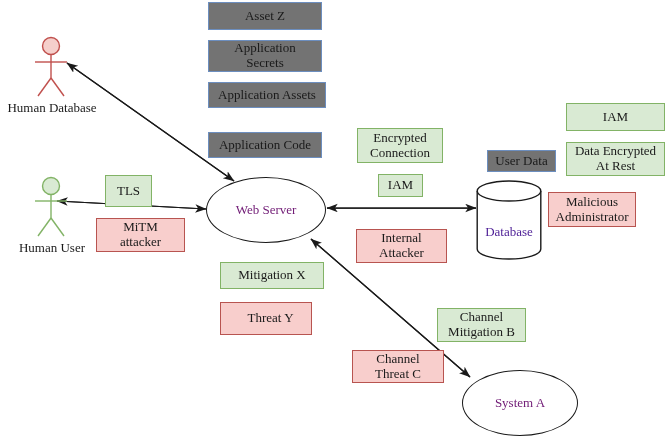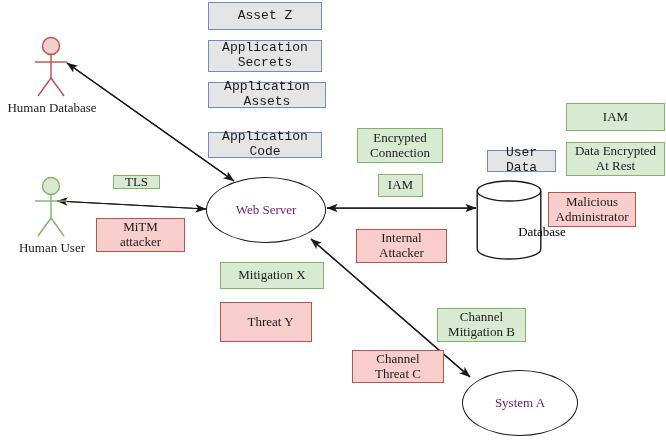--- a/index.html
+++ b/index.html
@@ -35,23 +35,22 @@
     line-height: 1.12;
     color: #1a1a1a;
     white-space: pre-line;
   }
   .box {
     border-width: 1px;
     border-style: solid;
     font-size: 13px;
   }
   .box.asset {
-    background: #e5e5e5;
+    background: #737373;
     border-color: #6c8ebf;
-    font-family: Liberation Mono, monospace;
   }
   .box.mitigation {
     background: #d9ead3;
     border-color: #82b366;
   }
   .box.threat {
     background: #f8cecc;
     border-color: #b85450;
   }
   .shape {
@@ -65,22 +64,21 @@
   }
   .cyl-wrap {
     position: absolute;
   }
   .cyl-label {
     position: absolute;
     left: 0;
     width: 100%;
     text-align: center;
     font-size: 13px;
-    color: #000000;
-    padding-left: 33px;
+    color: #4c1d95;
   }
   .actor {
     position: absolute;
   }
   .actor-label {
     position: absolute;
     left: 50%;
     transform: translateX(-50%);
     white-space: nowrap;
     font-size: 13px;
@@ -158,21 +156,21 @@
 
   <div class="node box asset" style="left:208px; top:40px; width:114px; height:32px;">Application
 Secrets</div>
 
   <div class="node box asset" style="left:208px; top:82px; width:118px; height:26px;">Application Assets</div>
 
   <div class="node box asset" style="left:208px; top:132px; width:114px; height:26px;">Application Code</div>
 
   <div class="node box asset" style="left:487px; top:150px; width:69px; height:22px;">User Data</div>
 
-  <div class="node box mitigation" style="left:113px; top:175px; width:47px; height:14px;">TLS</div>
+  <div class="node box mitigation" style="left:105px; top:175px; width:47px; height:32px;">TLS</div>
 
   <div class="node box mitigation" style="left:357px; top:128px; width:86px; height:35px;">Encrypted
 Connection</div>
 
   <div class="node box mitigation" style="left:378px; top:174px; width:45px; height:23px;">IAM</div>
 
   <div class="node box mitigation" style="left:566px; top:103px; width:99px; height:28px;">IAM</div>
 
   <div class="node box mitigation" style="left:566px; top:142px; width:99px; height:34px;">Data Encrypted
 At Rest</div>
@@ -184,18 +182,18 @@
 
   <div class="node box threat" style="left:96px; top:218px; width:89px; height:34px;">MiTM
 attacker</div>
 
   <div class="node box threat" style="left:548px; top:192px; width:88px; height:35px;font-family:Liberation Serif, serif;">Malicious
 Administrator</div>
 
   <div class="node box threat" style="left:356px; top:229px; width:91px; height:34px;">Internal
 Attacker</div>
 
-  <div class="node box threat" style="left:220px; top:302px; width:92px; height:40px;padding-left:9px;">Threat Y</div>
+  <div class="node box threat" style="left:220px; top:302px; width:92px; height:33px;padding-left:9px;">Threat Y</div>
 
   <div class="node box threat" style="left:352px; top:350px; width:92px; height:33px;">Channel
 Threat C</div>
 
 </div>
 
 </body></html>

